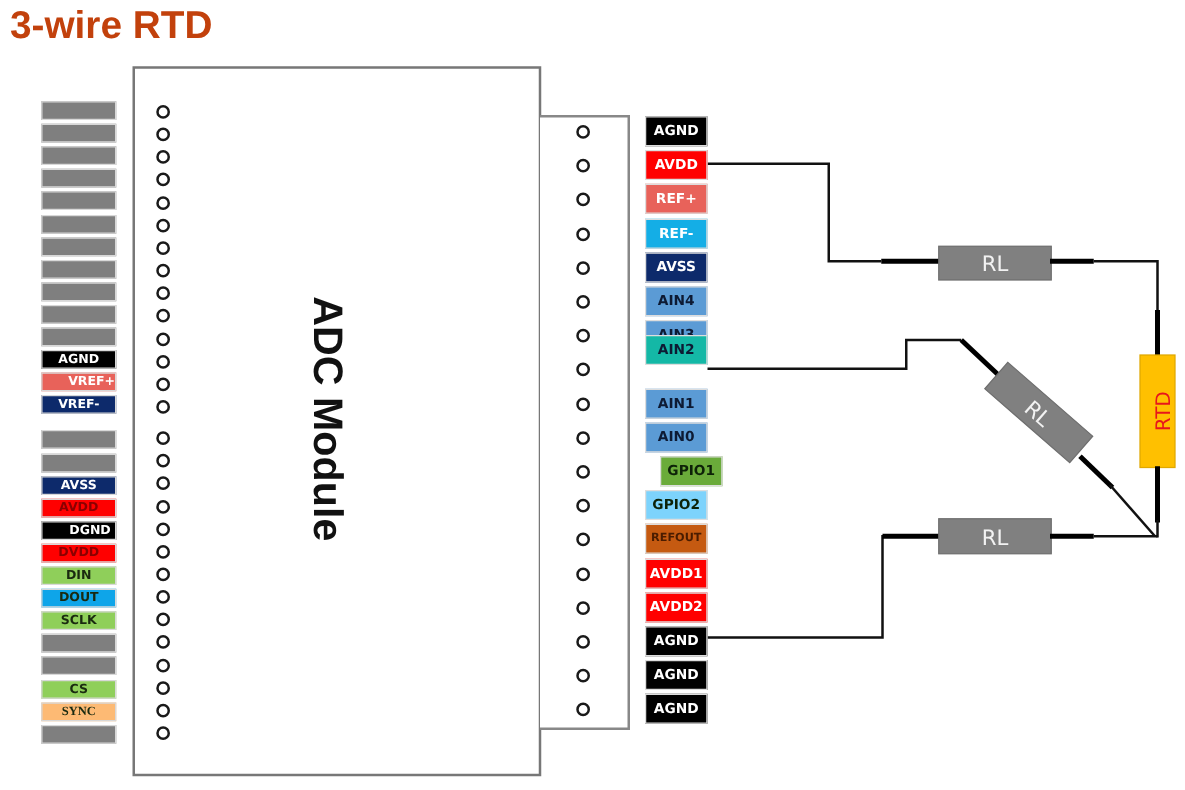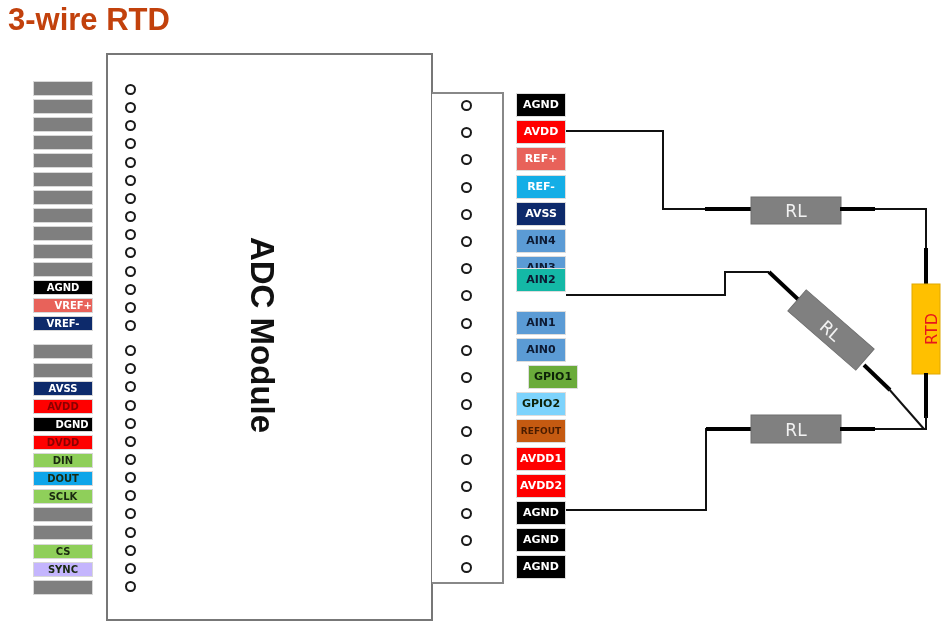--- a/index.html
+++ b/index.html
@@ -89,21 +89,21 @@
 <div class="lpin" style="position: absolute; left: 33px; top: 380.6px; background: rgb(13, 42, 107); color: rgb(255, 255, 255);">AVSS</div>
 <div class="lpin" style="position: absolute; left: 33px; top: 398.7px; background: rgb(255, 0, 0); color: rgb(138, 0, 0);">AVDD</div>
 <div class="lpin" style="position: absolute; left: 33px; top: 416.8px; background: rgb(0, 0, 0); color: rgb(255, 255, 255); padding-left: 18px;">DGND</div>
 <div class="lpin" style="position: absolute; left: 33px; top: 434.9px; background: rgb(255, 0, 0); color: rgb(138, 0, 0);">DVDD</div>
 <div class="lpin" style="position: absolute; left: 33px; top: 453px; background: rgb(143, 207, 90); color: rgb(26, 42, 16);">DIN</div>
 <div class="lpin" style="position: absolute; left: 33px; top: 471.1px; background: #0ea5e9; color: rgb(26, 42, 16);">DOUT</div>
 <div class="lpin" style="position: absolute; left: 33px; top: 489.2px; background: rgb(143, 207, 90); color: rgb(26, 42, 16);">SCLK</div>
 <div class="lpin" style="position: absolute; left: 33px; top: 507.3px; background: rgb(127, 127, 127); color: rgb(255, 255, 255);"></div>
 <div class="lpin" style="position: absolute; left: 33px; top: 525.4px; background: rgb(127, 127, 127); color: rgb(255, 255, 255);"></div>
 <div class="lpin" style="position: absolute; left: 33px; top: 543.5px; background: rgb(143, 207, 90); color: rgb(26, 42, 16);">CS</div>
-<div class="lpin" style="position: absolute; left: 33px; top: 561.6px; background: #c4b5fd; color: rgb(26, 42, 16);">SYNC</div>
+<div class="lpin" style="position: absolute; left: 33px; top: 561.6px; background: #fdba74; color: rgb(26, 42, 16); font-family: Liberation Serif, serif;">SYNC</div>
 <div class="lpin" style="position: absolute; left: 33px; top: 579.7px; background: rgb(127, 127, 127); color: rgb(255, 255, 255);"></div>
 <div class="hole" style="left: 125px; top: 84px;"></div>
 <div class="hole" style="left: 125px; top: 102.15px;"></div>
 <div class="hole" style="left: 125px; top: 120.3px;"></div>
 <div class="hole" style="left: 125px; top: 138.45px;"></div>
 <div class="hole" style="left: 125px; top: 156.6px;"></div>
 <div class="hole" style="left: 125px; top: 174.75px;"></div>
 <div class="hole" style="left: 125px; top: 192.9px;"></div>
 <div class="hole" style="left: 125px; top: 211.05px;"></div>
 <div class="hole" style="left: 125px; top: 229.2px;"></div>

